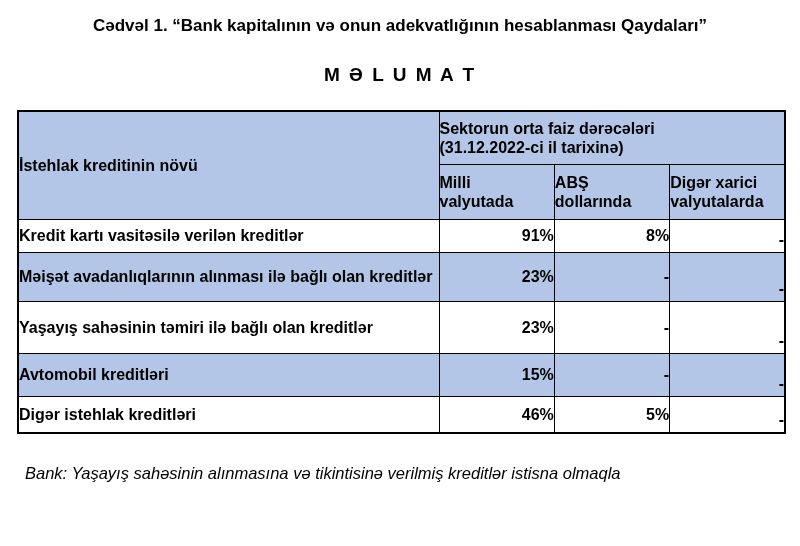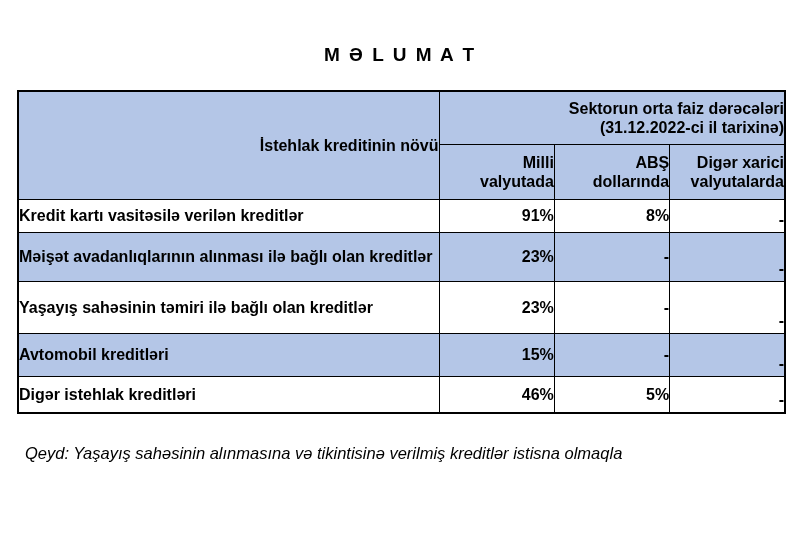--- a/index.html
+++ b/index.html
@@ -48,21 +48,21 @@
   table.rates th, table.rates td {
     border: 1.5px solid #000000;
     font-weight: bold;
     font-size: 16px;
     line-height: 19px;
     box-sizing: border-box;
     padding: 0;
   }
   th.group-head, th.sub-head, th.type-head {
     background: var(--accent, #b4c6e7);
-    text-align: right;
+    text-align: left;
     vertical-align: middle;
     white-space: pre-line;
   }
   tr.hdr-top { height: 53px; }
   tr.hdr-sub { height: 55px; }
   tbody tr:nth-child(1) { height: 33px; }
   tbody tr:nth-child(2) { height: 49px; }
   tbody tr:nth-child(3) { height: 52px; }
   tbody tr:nth-child(4) { height: 43px; }
   tbody tr:nth-child(5) { height: 37px; }
@@ -87,20 +87,21 @@
     line-height: 20px;
     margin-top: 29px;
     margin-left: 25px;
   }
 </style>
 </head>
 <body>
 
 <div class="doc">
 
+  <div class="title-line">Cədvəl 1. “Bank kapitalının və onun adekvatlığının hesablanması Qaydaları”</div>
 
   <div class="doc-heading">M Ə L U M A T</div>
 
   <table class="rates">
     <thead>
       <tr class="hdr-top">
         <th class="type-head" rowspan="2" style="width:421px">İstehlak kreditinin növü</th>
         <th class="group-head" colspan="3">Sektorun orta faiz dərəcələri
 (31.12.2022-ci il tarixinə)</th>
       </tr>
@@ -140,15 +141,15 @@
       </tr>
       <tr>
         <td class="label-cell">Digər istehlak kreditləri</td>
         <td class="val-cell">46%</td>
         <td class="val-cell">5%</td>
         <td class="val-cell bottom">-</td>
       </tr>
     </tbody>
   </table>
 
-  <div class="note">Qeyd: Yaşayış sahəsinin alınmasına və tikintisinə verilmiş kreditlər istisna olmaqla</div>
+  <div class="note">Bank: Yaşayış sahəsinin alınmasına və tikintisinə verilmiş kreditlər istisna olmaqla</div>
 
 </div>
 
 </body></html>

